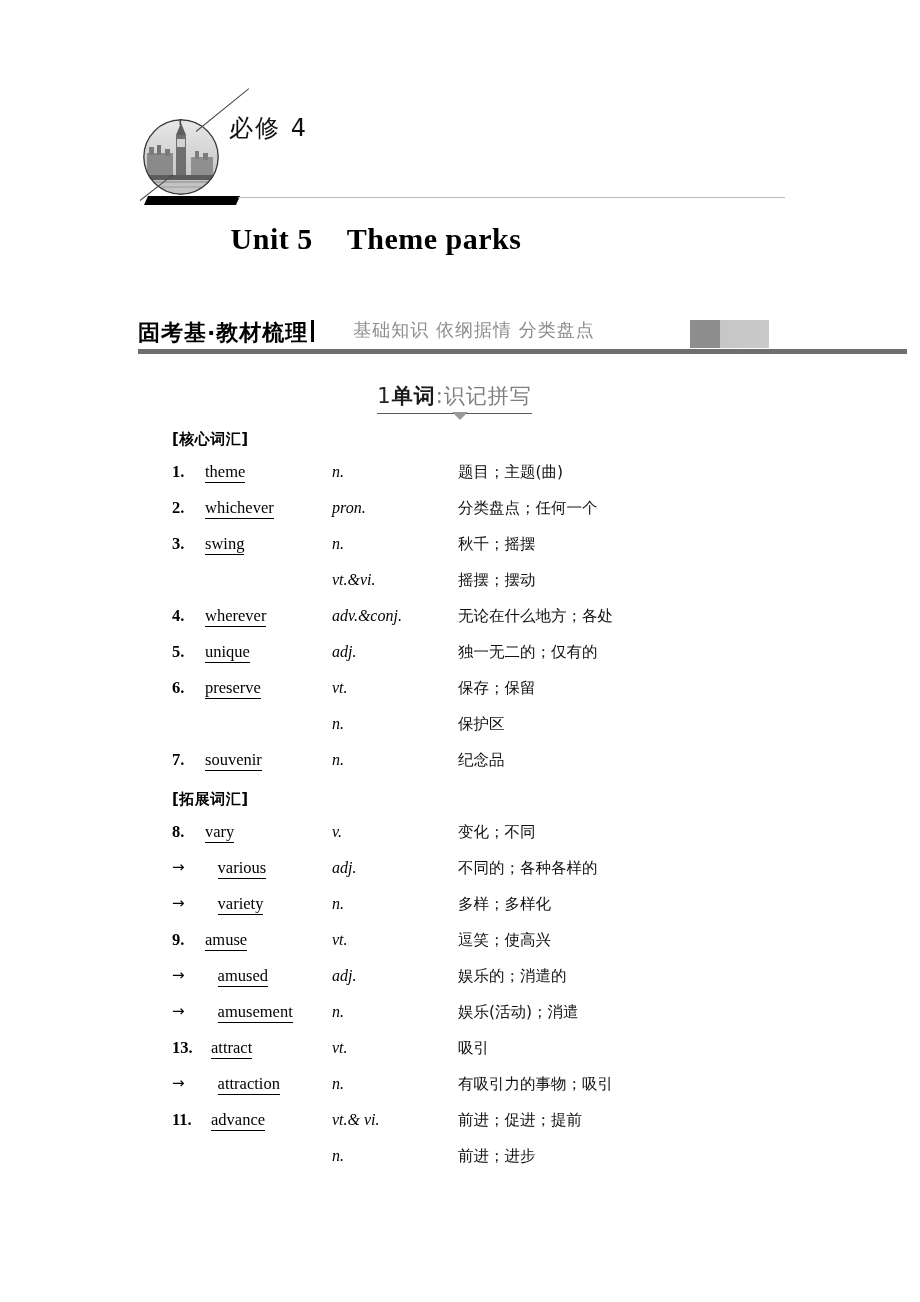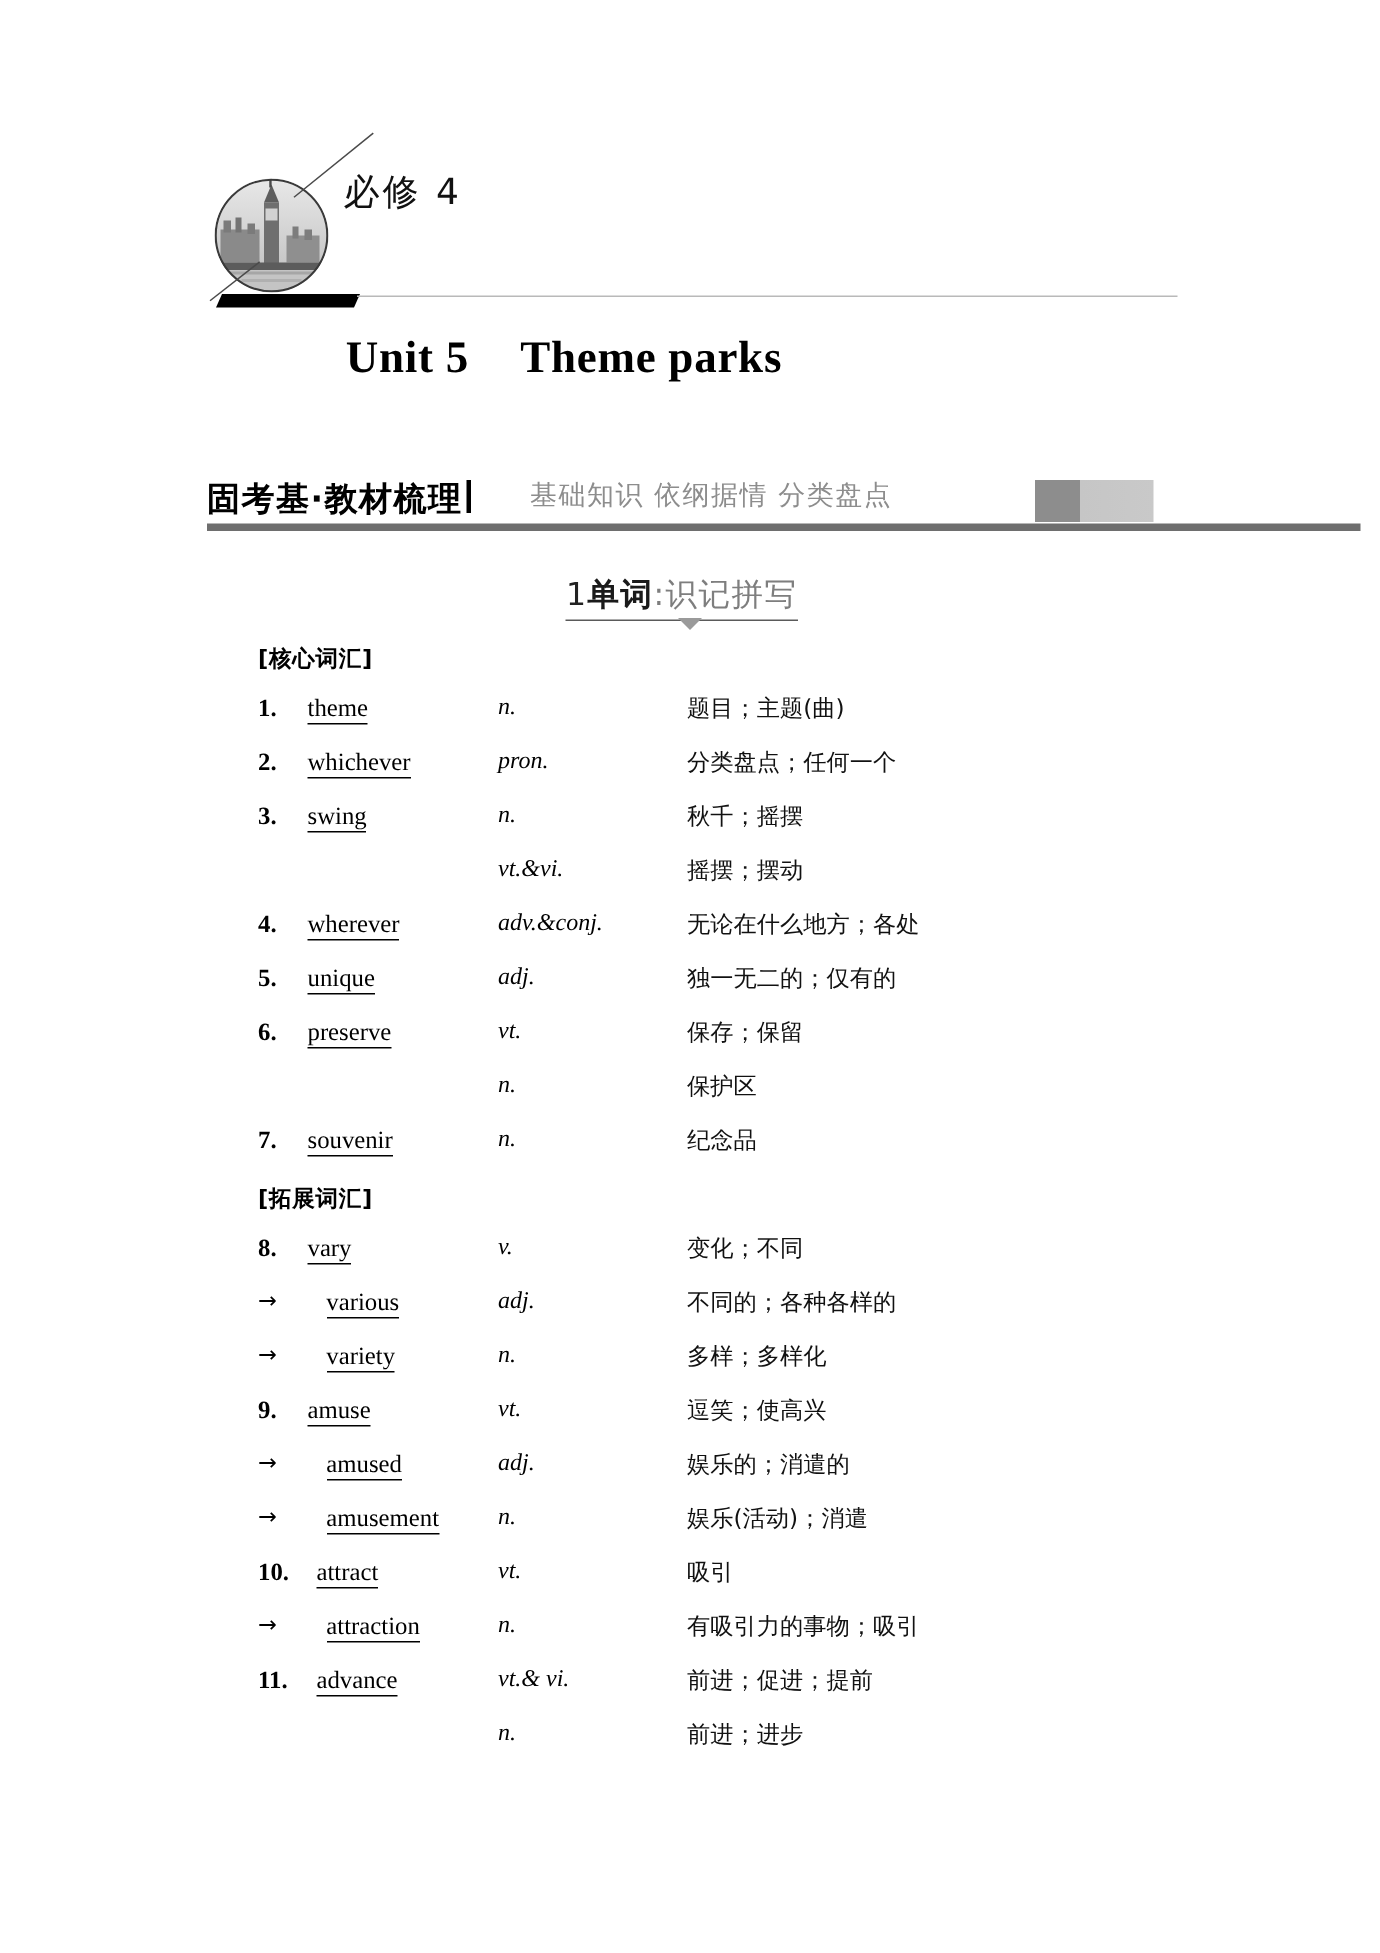--- a/index.html
+++ b/index.html
@@ -399,21 +399,21 @@
       <span class="vpos">adj.</span>
       <span class="vdef">娱乐的；消遣的</span>
     </div>
     <div class="vrow">
       <span class="vnum"></span>
       <span class="vword derived"><span class="arrow">→</span><u>amusement</u></span>
       <span class="vpos">n.</span>
       <span class="vdef">娱乐(活动)；消遣</span>
     </div>
     <div class="vrow">
-      <span class="vnum">10.</span>
+      <span class="vnum">13.</span>
       <span class="vword wide"><u>attract</u></span>
       <span class="vpos">vt.</span>
       <span class="vdef">吸引</span>
     </div>
     <div class="vrow">
       <span class="vnum"></span>
       <span class="vword derived"><span class="arrow">→</span><u>attraction</u></span>
       <span class="vpos">n.</span>
       <span class="vdef">有吸引力的事物；吸引</span>
     </div>

